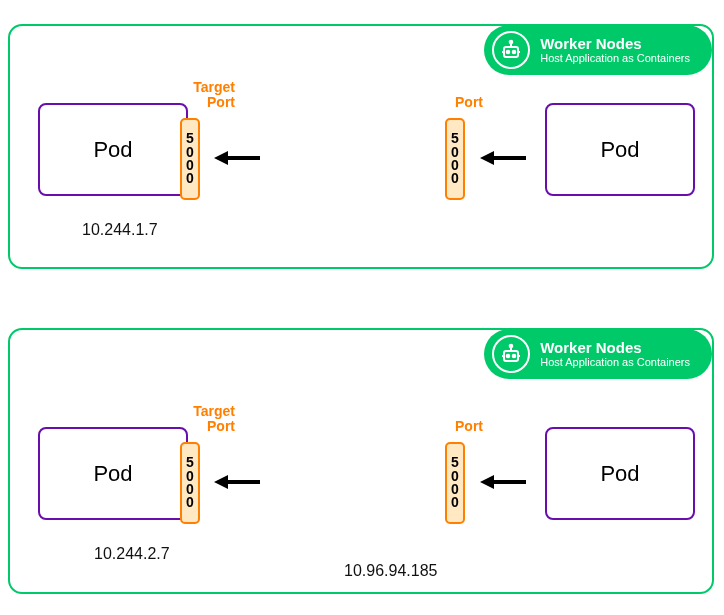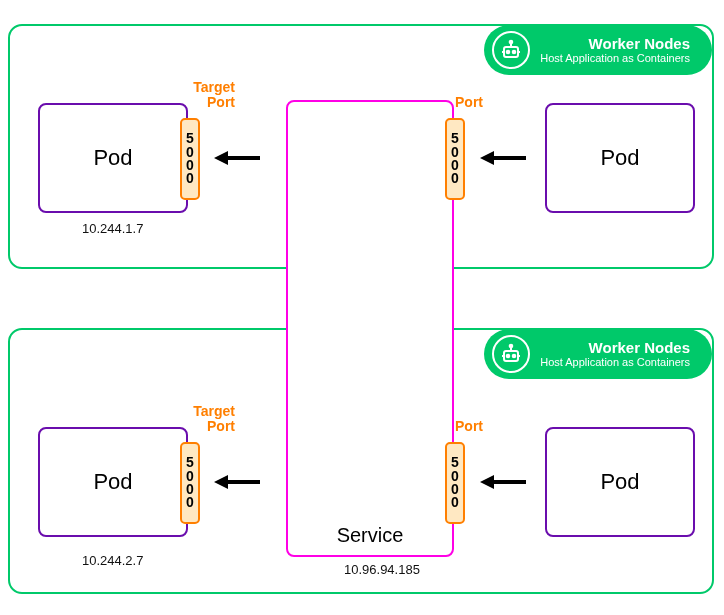--- a/index.html
+++ b/index.html
@@ -40,38 +40,38 @@
     height: 38px;
     border-radius: 50%;
     background: #00c96a;
     border: 2px solid white;
     display: flex;
     align-items: center;
     justify-content: center;
     flex-shrink: 0;
   }
   .worker-icon svg { width: 24px; height: 24px; }
-  .worker-txt { color: white; line-height: 1.15; text-align: right; }
+  .worker-txt { color: white; line-height: 1.15; }
   .worker-title { font-weight: bold; font-size: 15px; }
   .worker-sub { font-size: 11px; }
   .pod {
     position: absolute;
     border: 2.5px solid #6a0dad;
     border-radius: 8px;
     width: 150px;
-    height: 110px;
+    height: 93px;
     display: flex;
     align-items: center;
     justify-content: center;
     background: white;
   }
   .pod-label { font-size: 22px; font-weight: 500; }
   .ip-label {
     position: absolute;
-    font-size: 13px;
+    font-size: 16px;
     color: #111;
   }
   .port-box {
     position: absolute;
     width: 20px;
     height: 82px;
     border: 2.5px solid #ff7f00;
     border-radius: 5px;
     background: #ffe8c2;
     display: flex;
@@ -149,23 +149,20 @@
           <line x1="19" y1="14" x2="21" y2="14"></line>
         </svg>
       </div>
       <div class="worker-txt">
         <div class="worker-title">Worker Nodes</div>
         <div class="worker-sub">Host Application as Containers</div>
       </div>
     </div>
   </div>
 
-  <div class="service" style="left:286px; top:100px; width:168px; height:457px;">
-    <span class="service-label">Service</span>
-  </div>
   <div class="ip-label" style="left:344px; top:562px;">10.96.94.185</div>
 
   <div class="pod" style="left:38px; top:103px;">
     <span class="pod-label">Pod</span>
   </div>
   <div class="ip-label" style="left:82px; top:221px;">10.244.1.7</div>
 
   <div class="port-title" style="left:183px; top:80px; width:52px; white-space:pre;">Target
 Port</div>
   <div class="port-box" style="left:180px; top:118px;">
@@ -193,21 +190,21 @@
     <polygon points="0,10 14,3 14,17" fill="black"></polygon>
   </svg>
 
   <div class="pod" style="left:545px; top:103px;">
     <span class="pod-label">Pod</span>
   </div>
 
   <div class="pod" style="left:38px; top:427px;">
     <span class="pod-label">Pod</span>
   </div>
-  <div class="ip-label" style="left:82px; top:545px;margin-top:8px;">10.244.2.7</div>
+  <div class="ip-label" style="left:94px; top:545px;">10.244.2.7</div>
 
   <div class="port-title" style="left:183px; top:404px; width:52px; white-space:pre;">Target
 Port</div>
   <div class="port-box" style="left:180px; top:442px;">
     <span>5</span>
     <span>0</span>
     <span>0</span>
     <span>0</span>
   </div>
 

